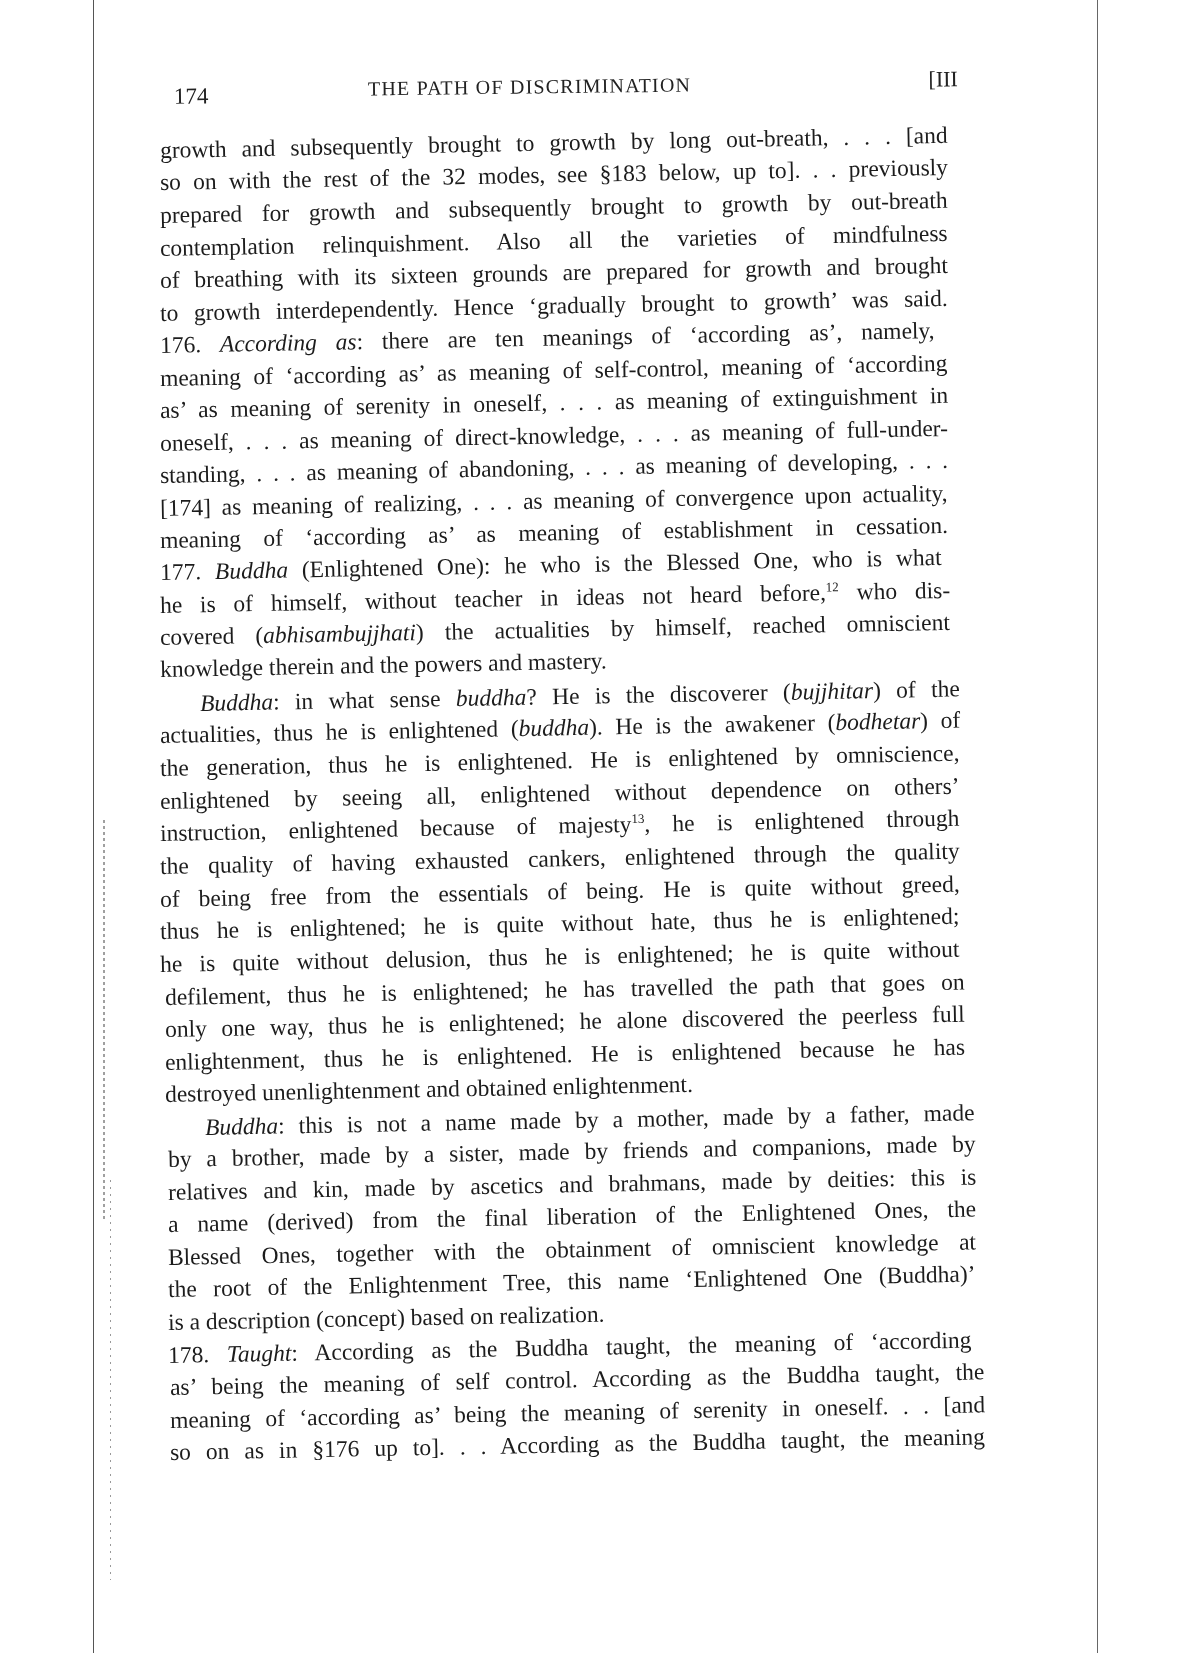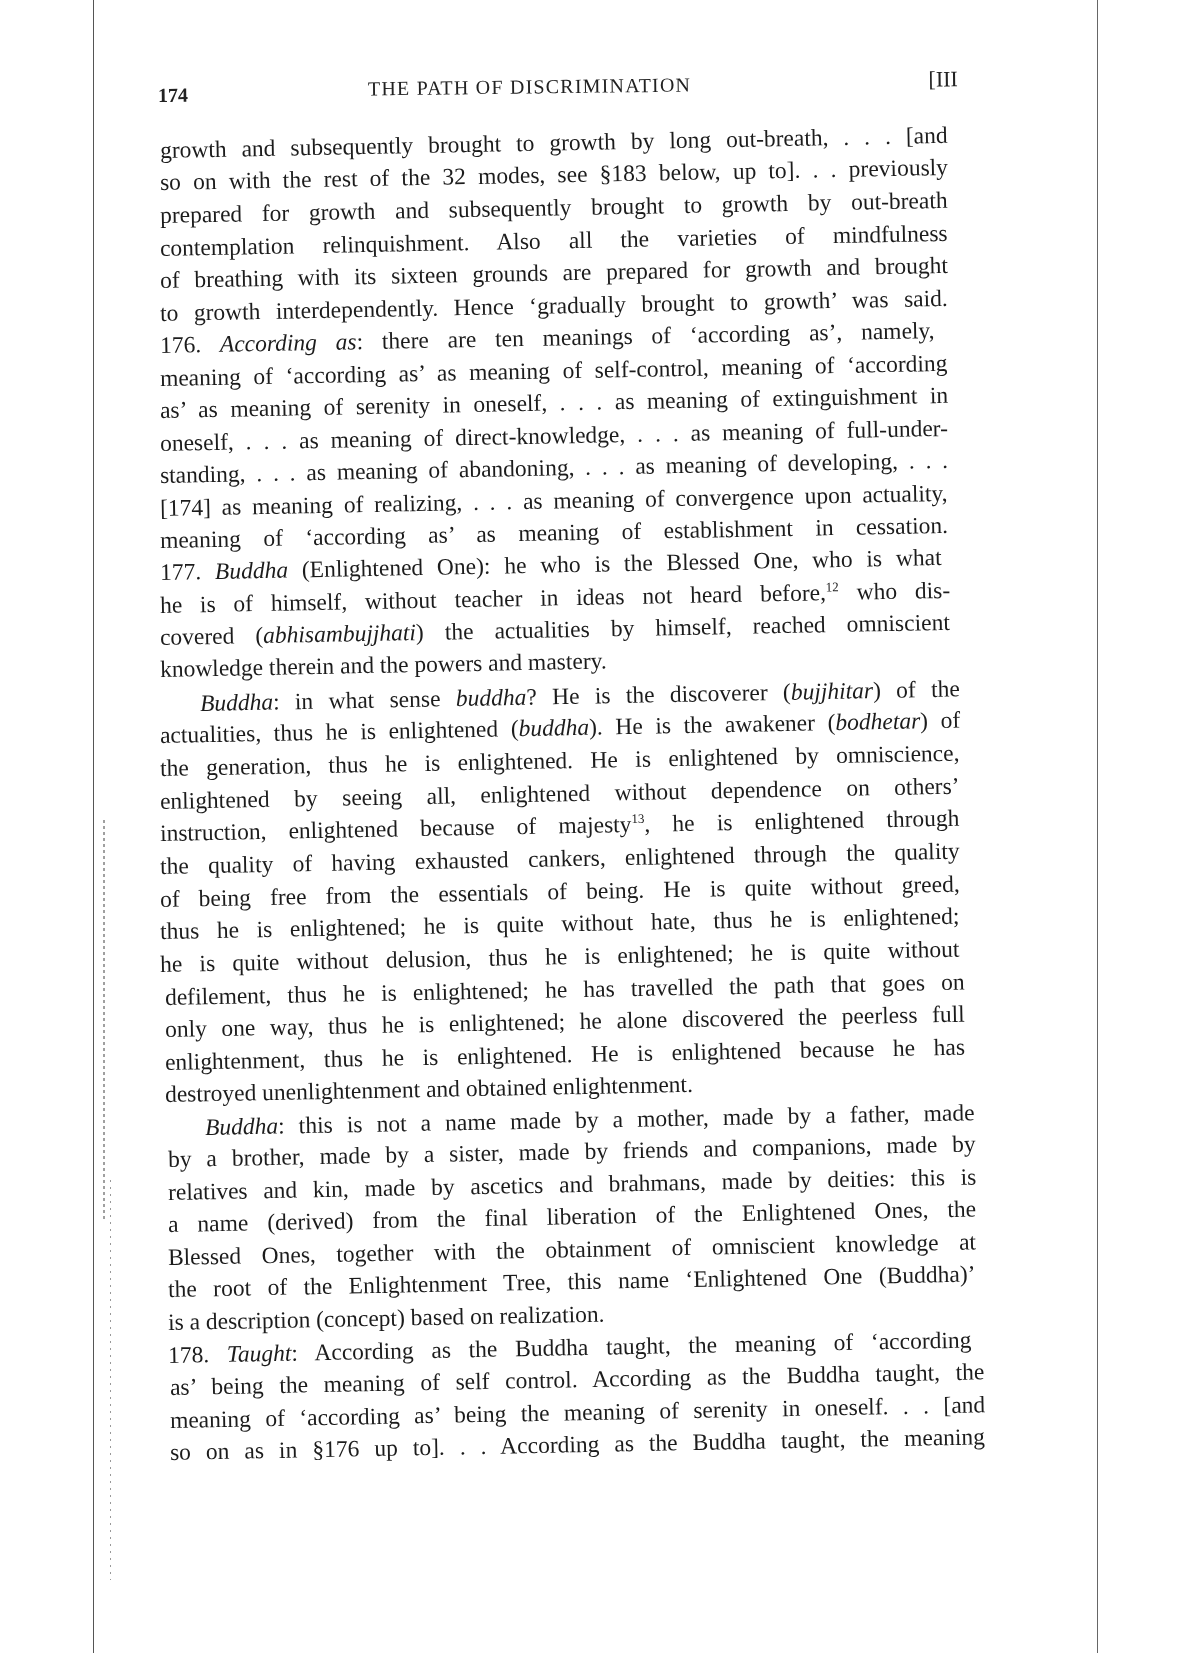--- a/index.html
+++ b/index.html
@@ -6,21 +6,21 @@
   body { width:1184px; height:1653px; position:relative; overflow:hidden; }
   .page { position:absolute; left:0; top:0; width:1184px; height:1653px; background:#fff; }
   .rule-left { position:absolute; left:93px; top:0; width:1px; height:1653px; background:#555; }
   .rule-left-b { position:absolute; left:103px; top:820px; width:2px; height:400px;
     background:repeating-linear-gradient(to bottom,#777 0 3px,transparent 3px 6px); opacity:.7; }
   .rule-left-c { position:absolute; left:110px; top:1180px; width:1px; height:400px;
     background:repeating-linear-gradient(to bottom,#999 0 2px,transparent 2px 7px); }
   .rule-right { position:absolute; left:1097px; top:0; width:1px; height:1653px; background:#666; }
   .header { position:absolute; left:158px; top:80px; width:800px; height:34px;
     font-family:"Liberation Serif", serif; color:#222; transform:rotate(-0.7deg); transform-origin:left center; }
-  .pno { position:absolute; left:0; top:4px; font-size:20px;font-weight:bold; }
+  .pno { position:absolute; left:16px; top:4px; font-size:23px; }
   .running { position:absolute; left:210px; top:0; font-size:20px; letter-spacing:1.2px; }
   .chap { position:absolute; right:0; top:-4px; font-size:22px; }
   .body-text { position:absolute; left:0; top:0; }
   .line { position:absolute; white-space:nowrap; font-family:"Liberation Serif", serif;
     font-size:23.5px; color:#1c1c1c; transform-origin:left center; }
   .it { font-style:italic; }
   sup { font-size:13px; vertical-align:super; line-height:0; }
 </style>
 </head>
 <body>

